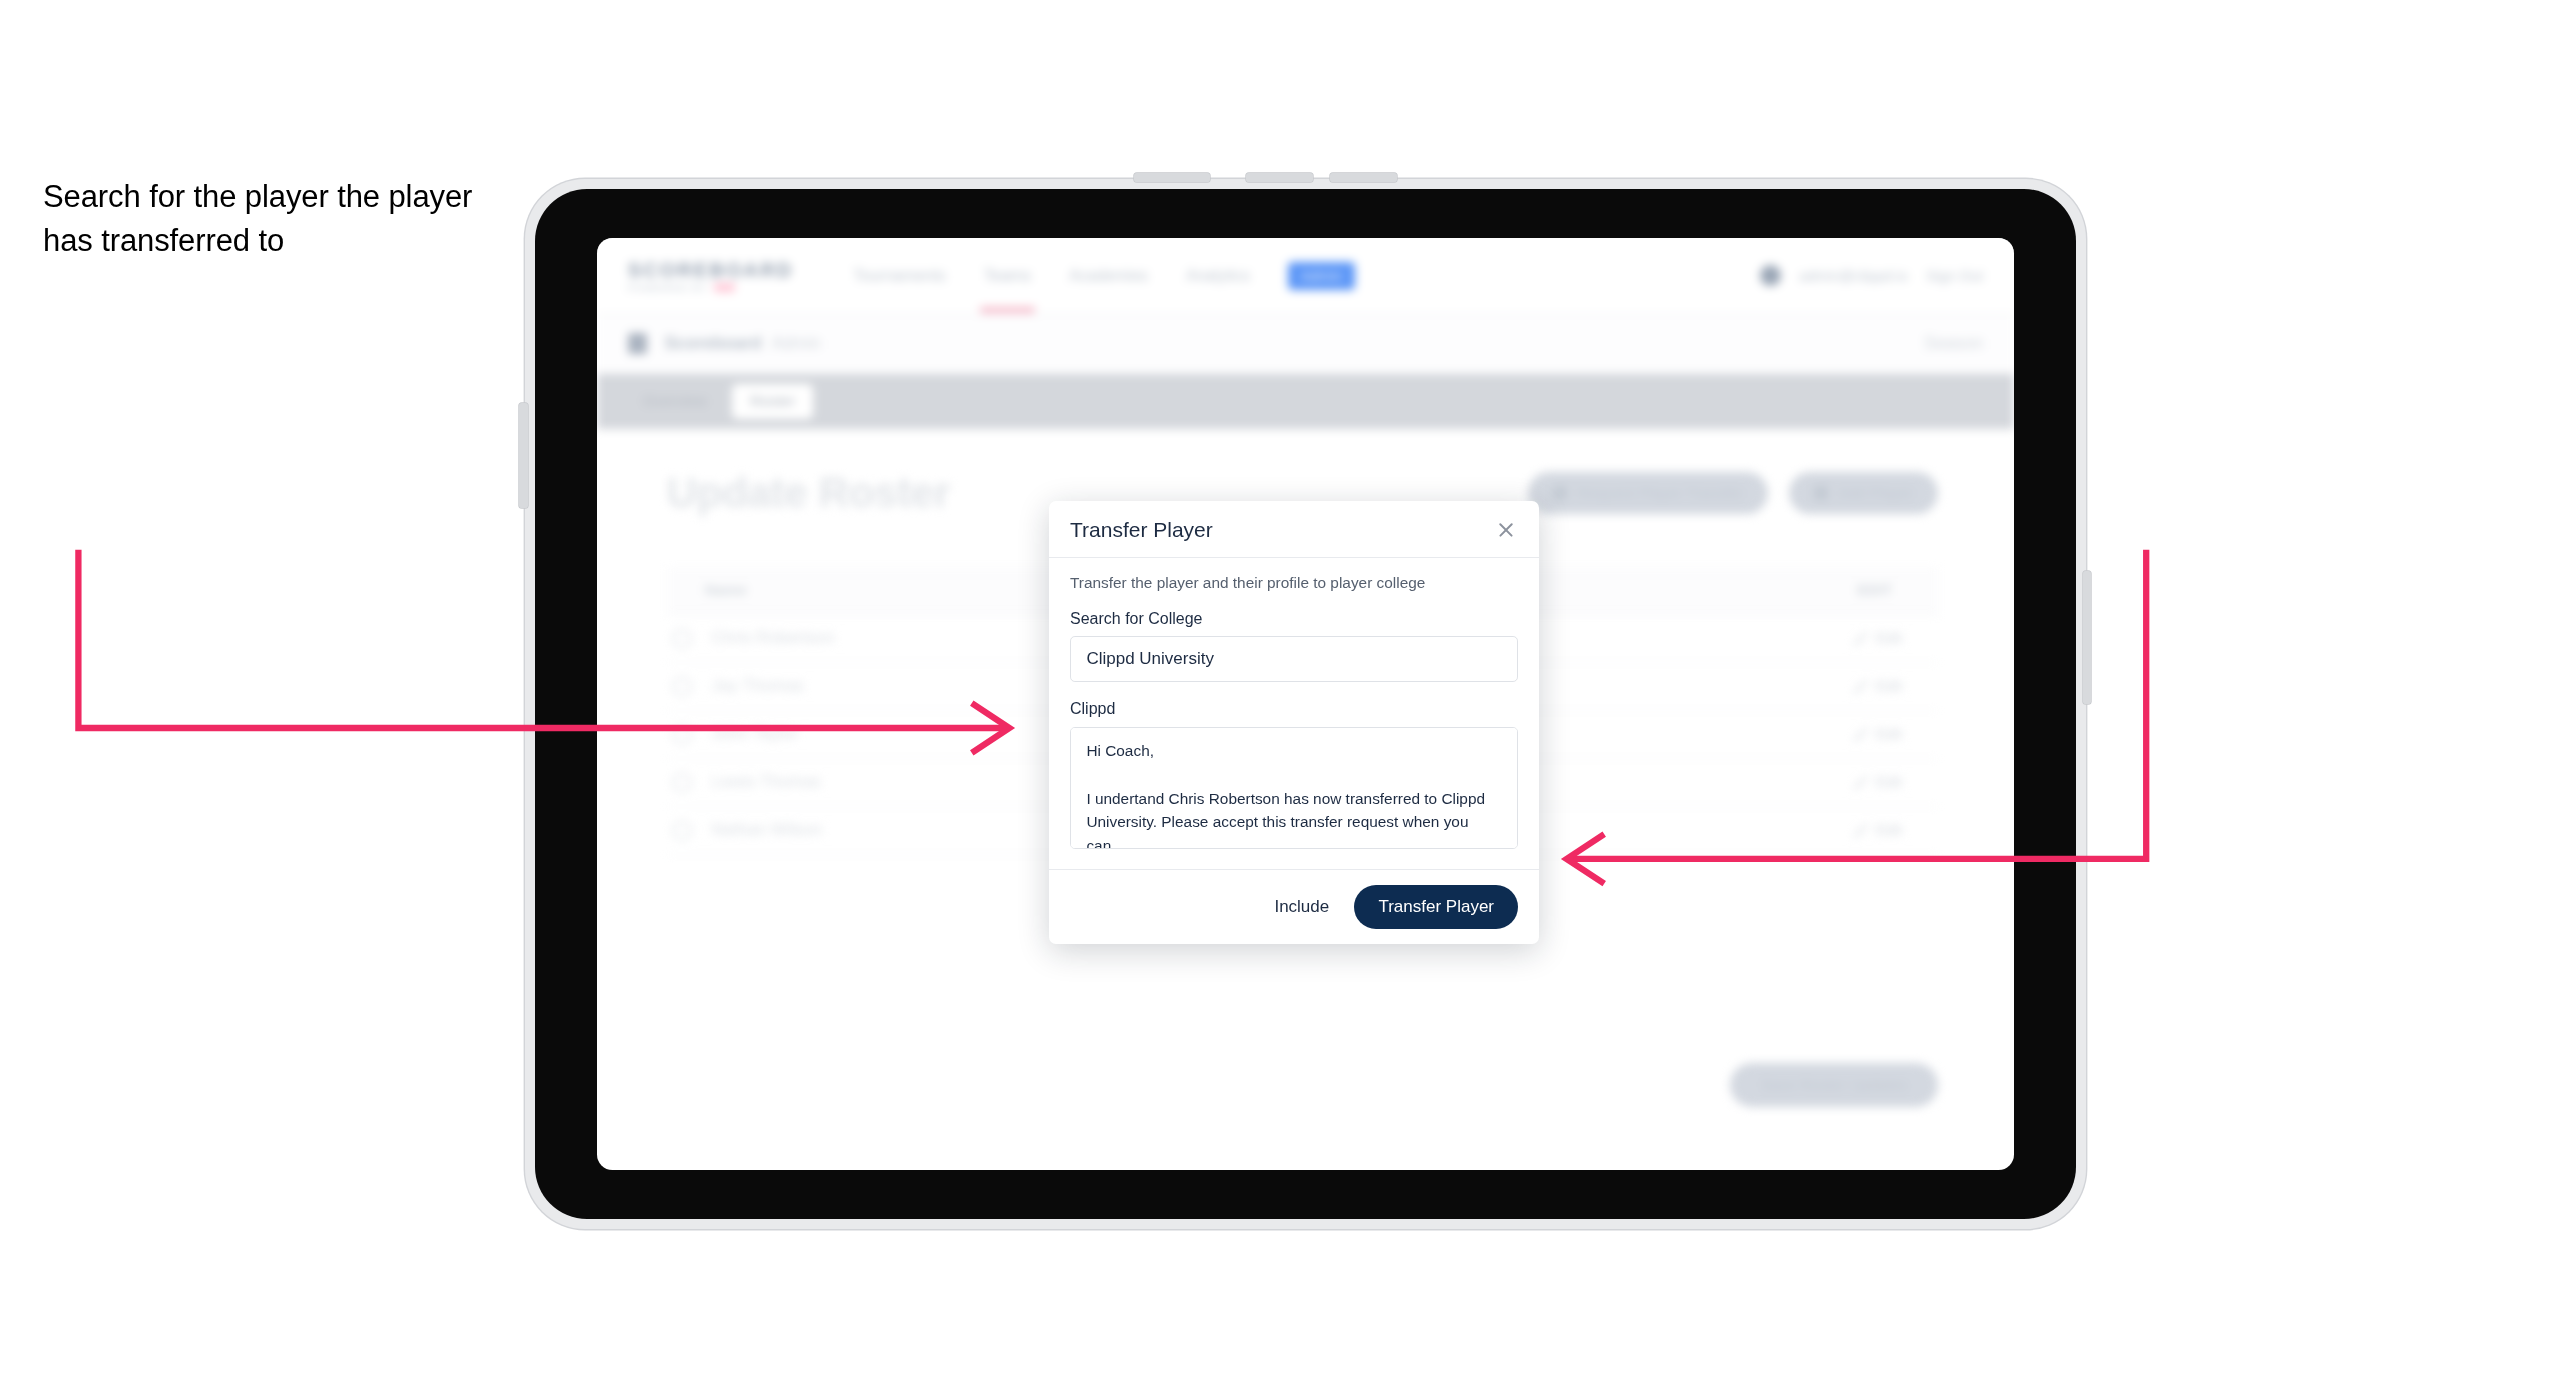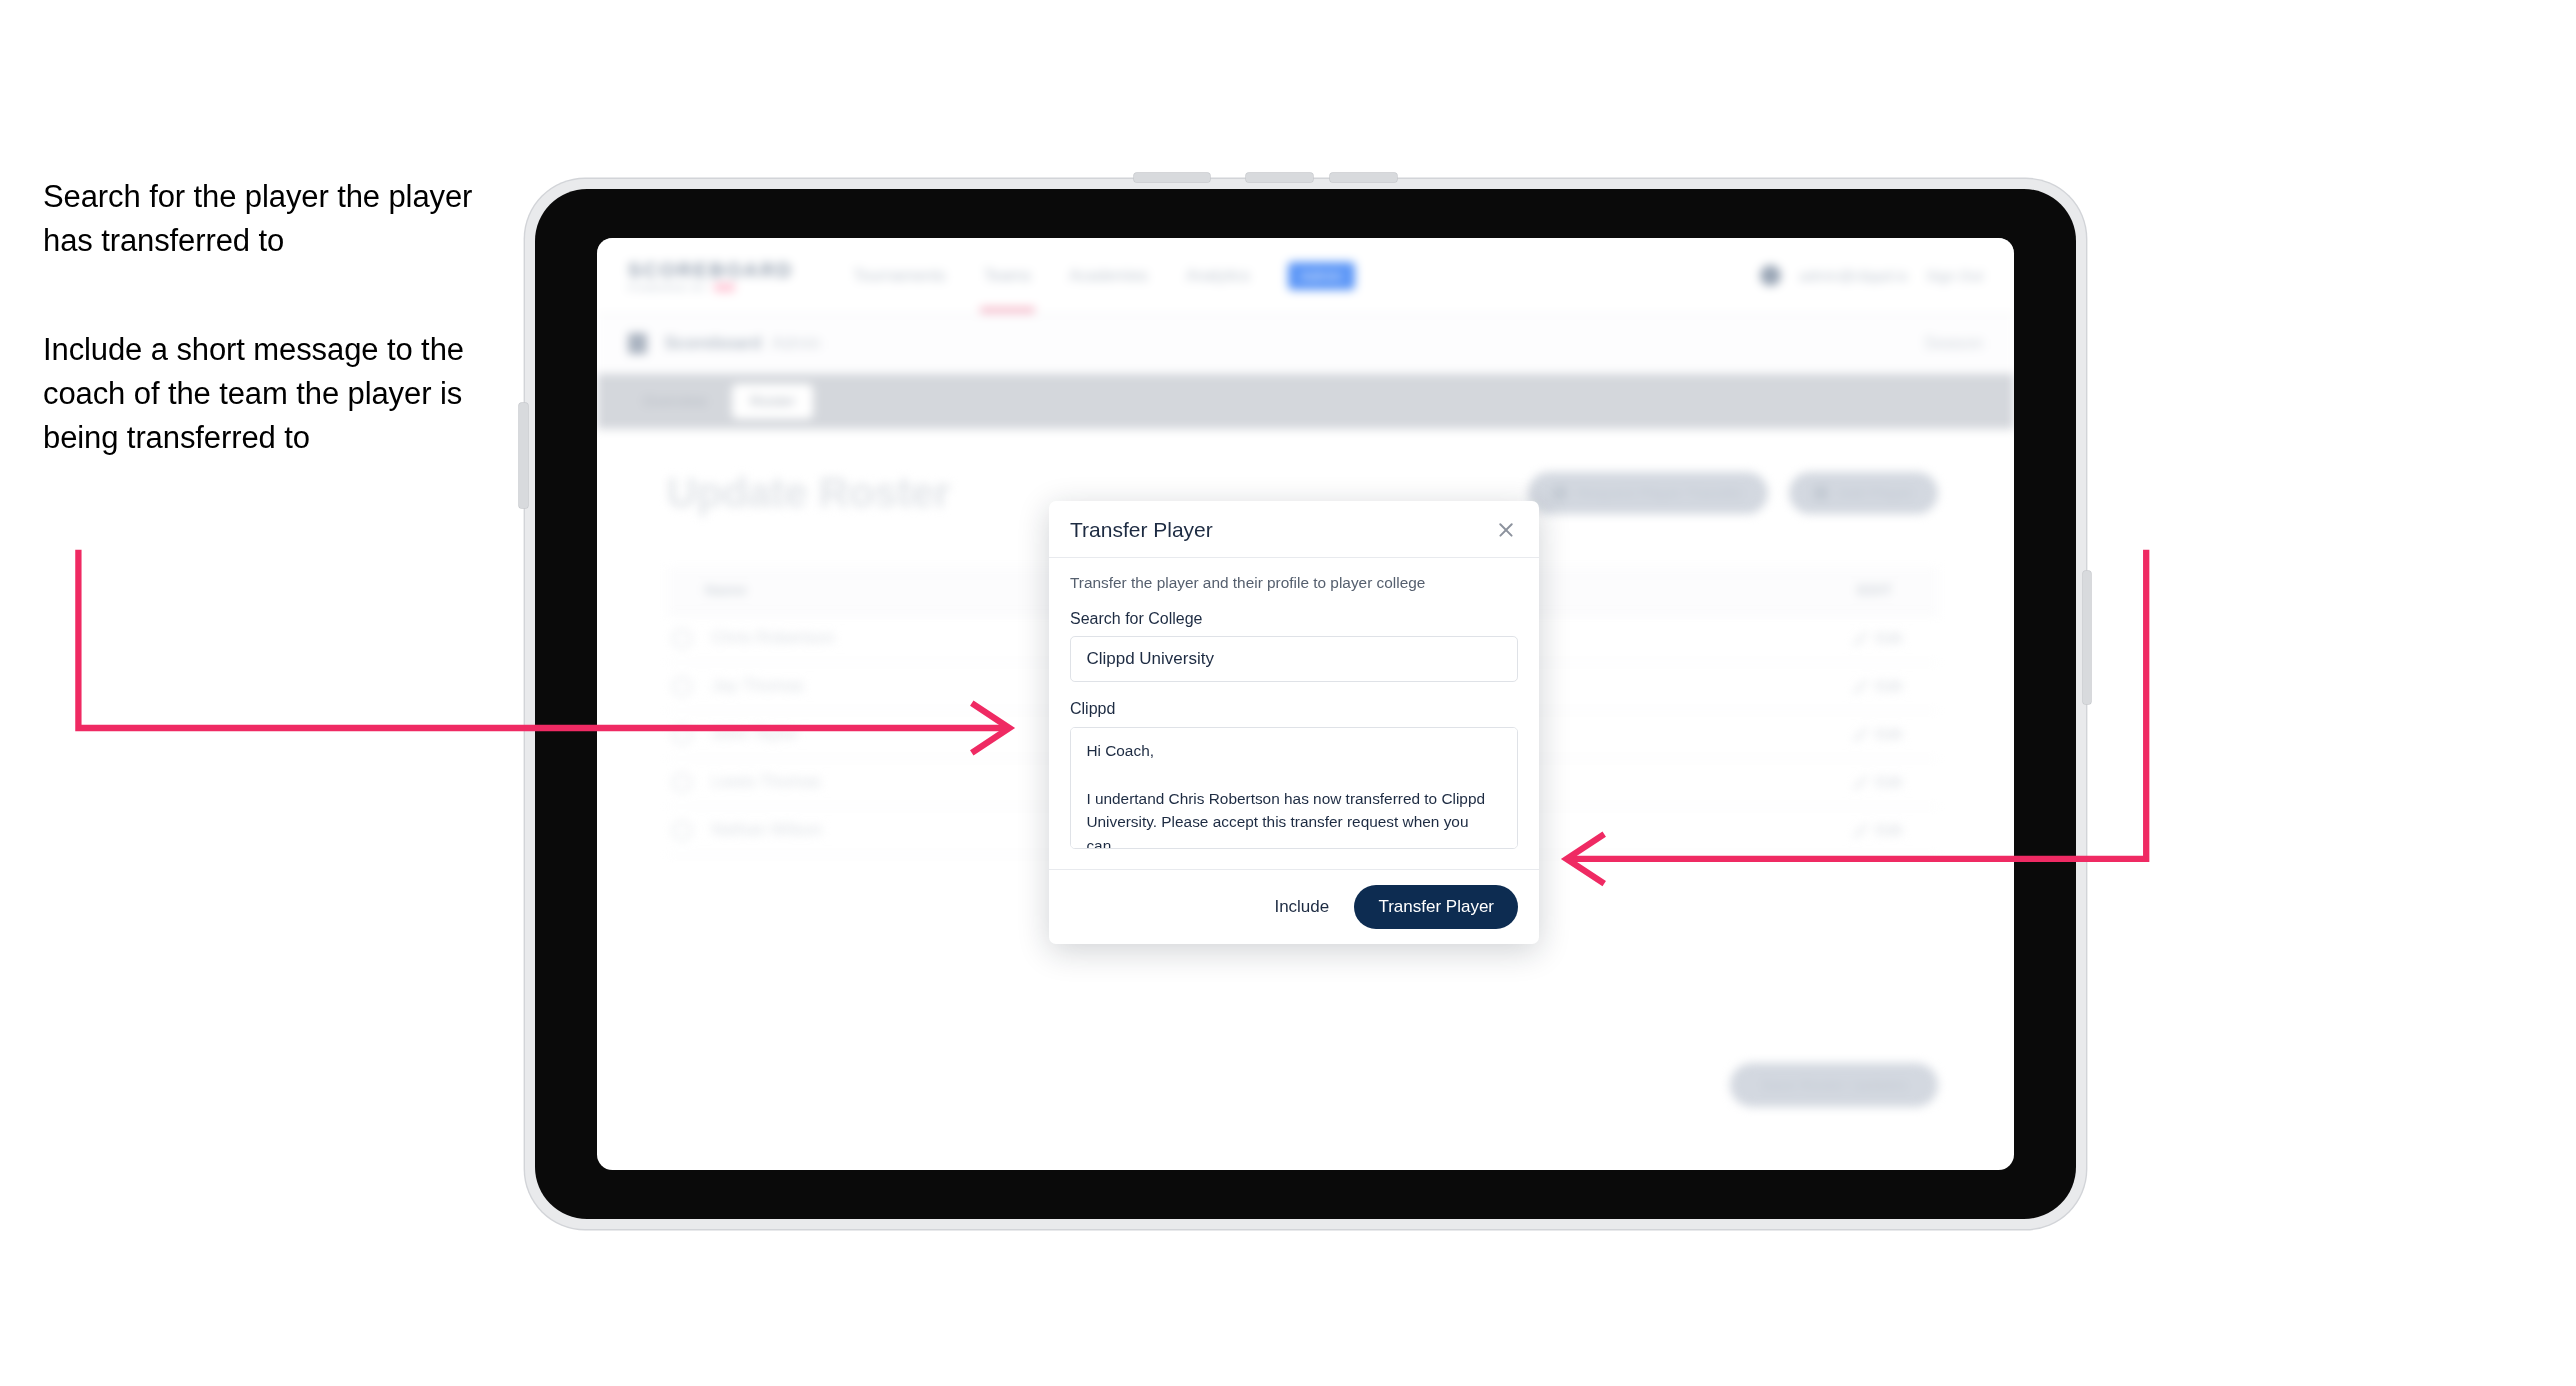--- a/index.html
+++ b/index.html
@@ -198,21 +198,20 @@
     padding: 12px 24px; font-size: 17px; cursor: pointer;
     font-family: "Liberation Sans", sans-serif;
   }
 </style>
 </head>
 <body>
 
 <div class="stage">
 
   <div class="annot" id="annot-left-1">Search for the player the player has transferred to</div>
-  <div class="annot" id="annot-left-2">Include a short message to the coach of the team the player is being transferred to</div>
 
   <div class="tablet">
     <div class="btn-top" id="btn-power"></div>
     <div class="btn-top" id="btn-vol-a"></div>
     <div class="btn-top" id="btn-vol-b"></div>
     <div class="btn-top" id="btn-side-l"></div>
     <div class="btn-top" id="btn-side-r"></div>
 
     <div class="tablet-inner">
       <div class="tablet-screen">

